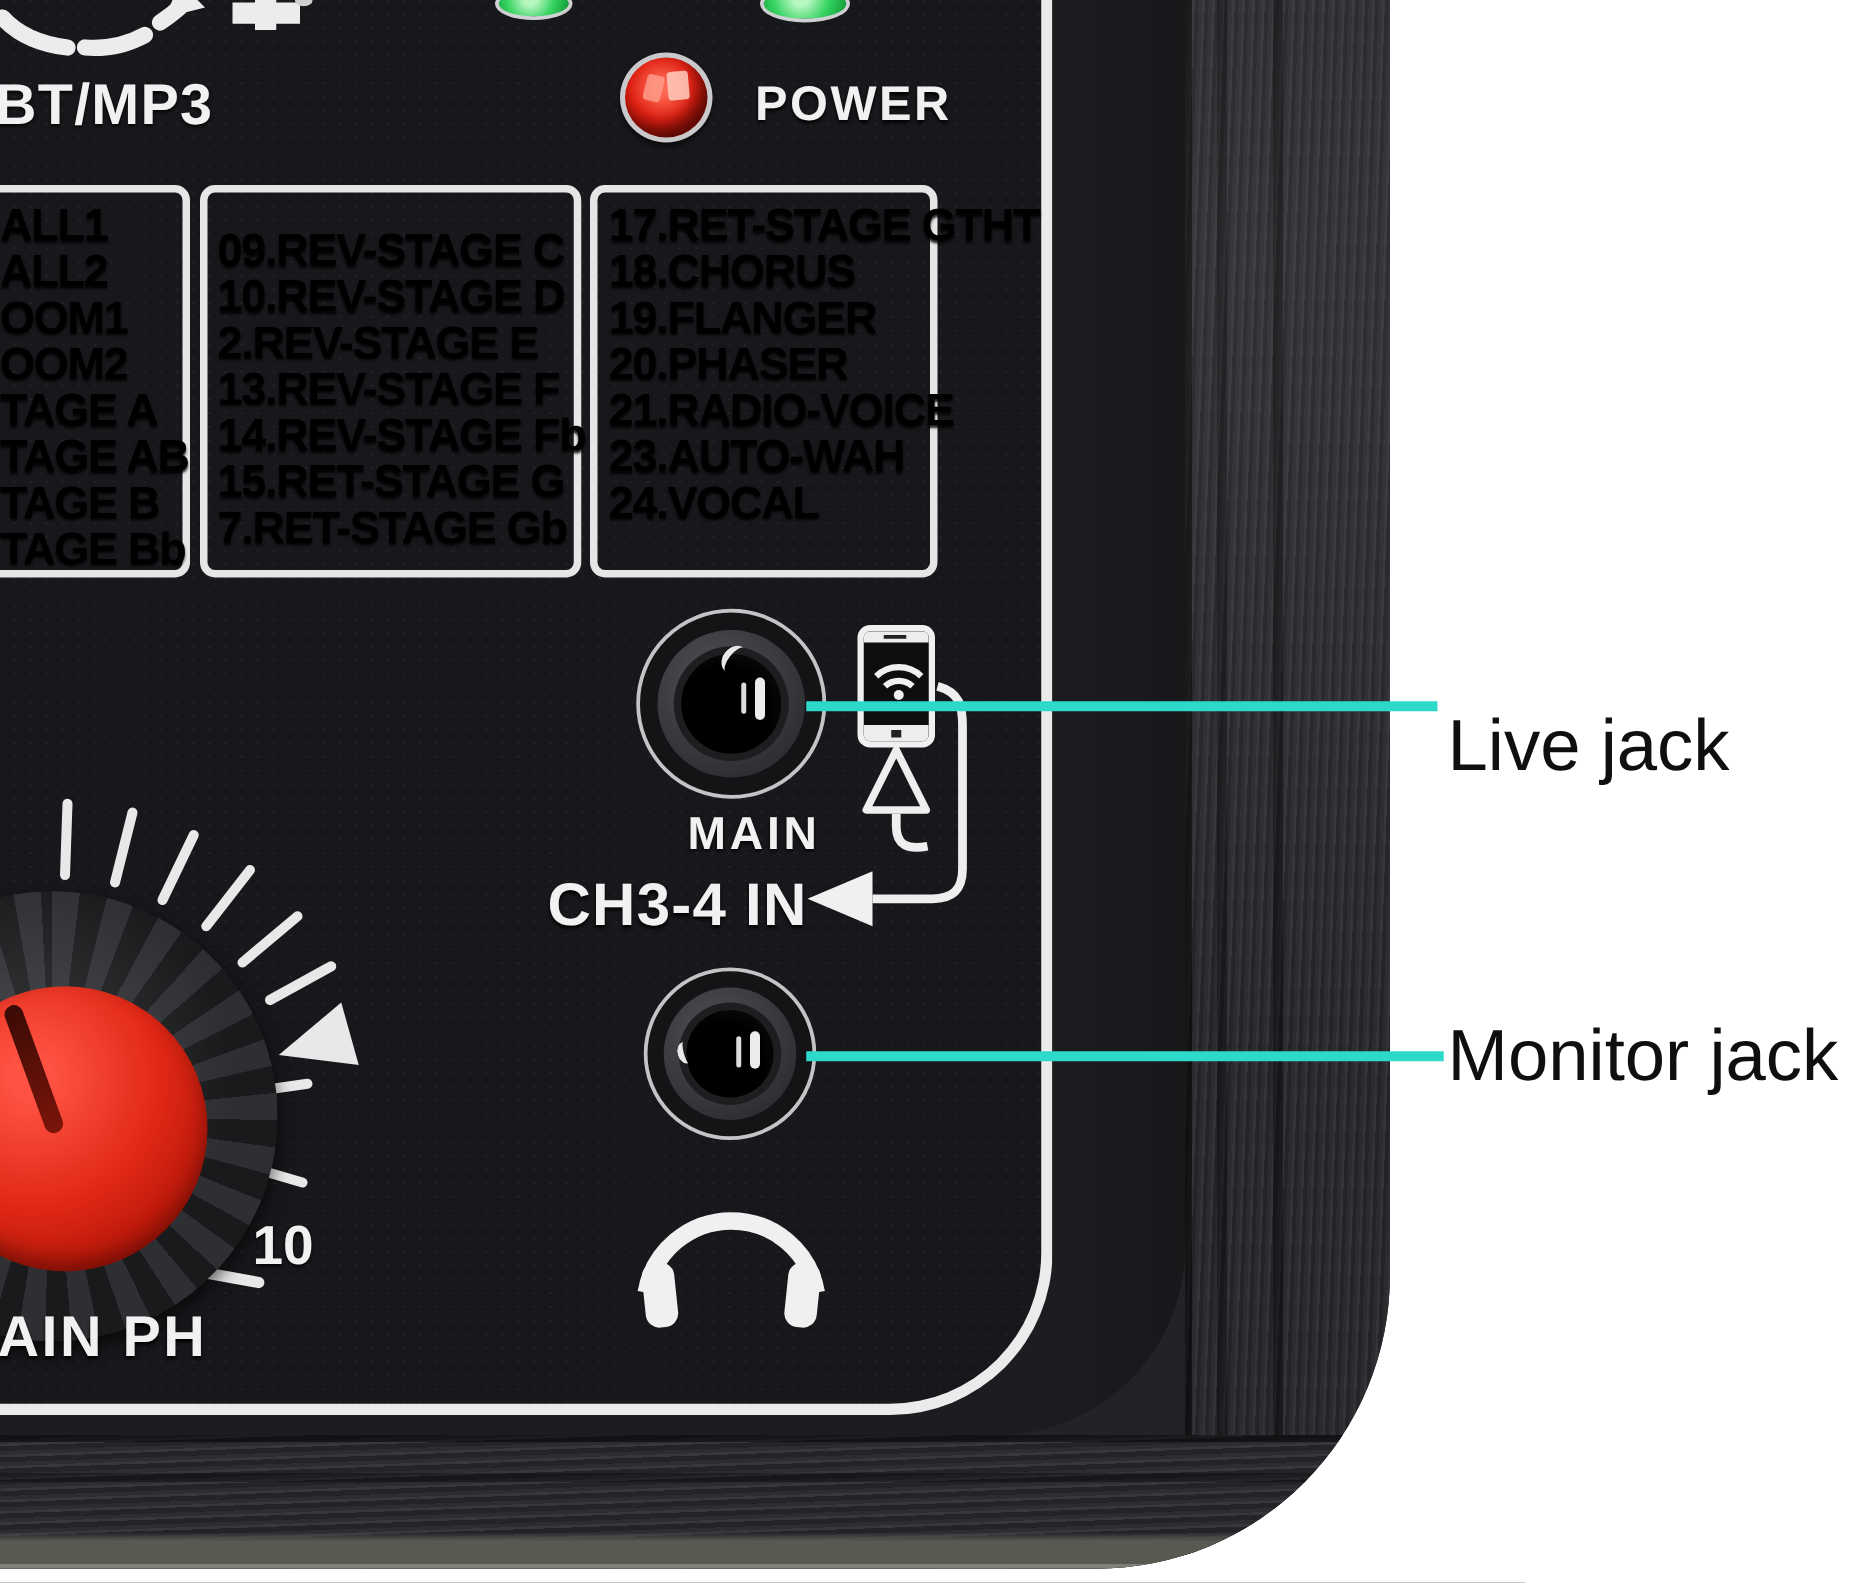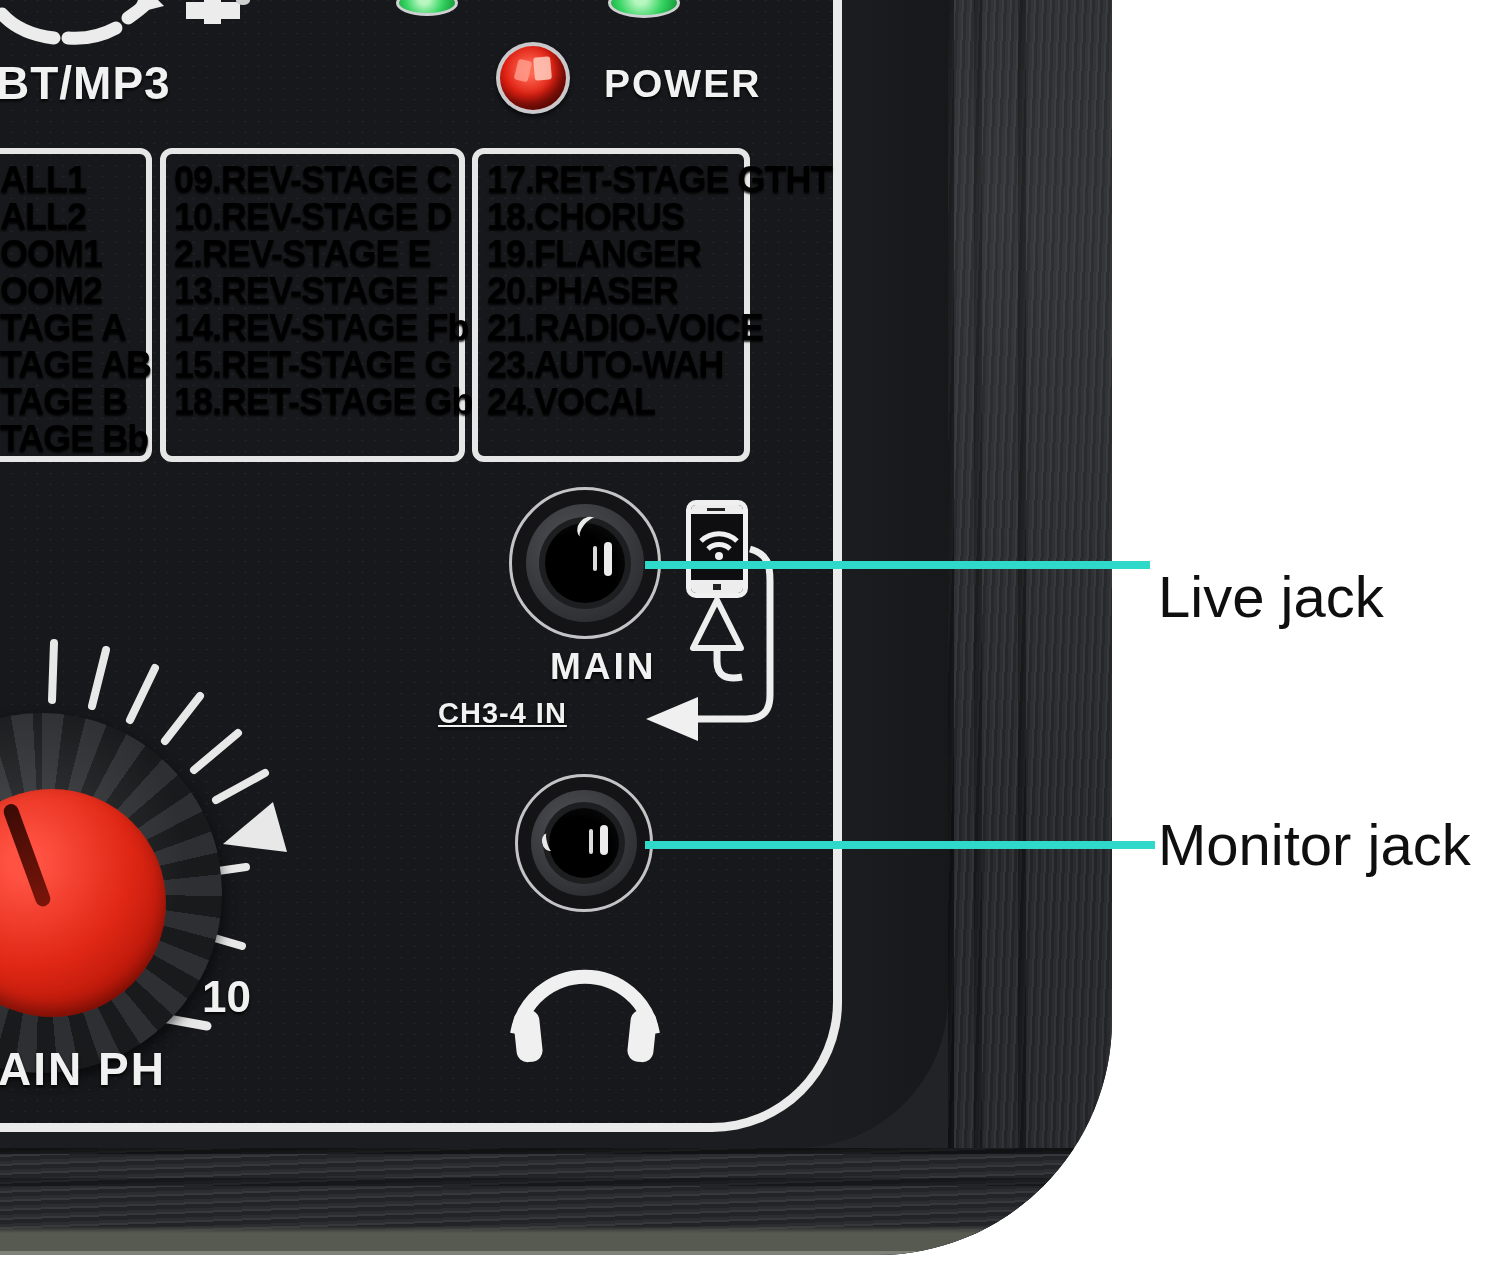--- a/index.html
+++ b/index.html
@@ -52,21 +52,21 @@
   #power-led .g1{ left:16px; top:14px; width:14px; height:21px; background:#ff9f8d; opacity:.8; transform:rotate(14deg); }
   #power-led .g2{ left:34px; top:11px; width:17px; height:23px; background:#ffcdbd; opacity:.85; transform:rotate(-5deg); }
 
   
   .fx-box{ border:6px solid #e6e6e6; border-radius:12px; top:148px; height:314px; }
   #fx-box-1{ left:-80px; width:232px; }
   #fx-box-2{ left:160px; width:305px; }
   #fx-box-3{ left:472px; width:278px; }
   .fx-col{ position:absolute; inset:0; padding-top:7px; }
   #fx-box-1 .fx-col{ padding-left:74px; }
-  #fx-box-2 .fx-col{ padding-left:8px; }
+  #fx-box-2 .fx-col{ padding-left:8px;margin-top:20px; }
   #fx-box-3 .fx-col{ padding-left:9px; }
   .fx-row{ font-size:36px; font-weight:bold; color:#000000; line-height:37px;
      letter-spacing:-1px; white-space:nowrap; text-shadow:0 2px 2px rgba(0,0,0,.85); }
 
   
   .jack-ring{ border-radius:50%; border:3px solid #c4c4c6; background:#141416; }
   .jack-mid{ position:absolute; border-radius:50%;
      background:radial-gradient(circle at 40% 35%, #515257, #2e2f32 75%); }
   .jack-dark{ position:absolute; border-radius:50%; background:#1d1e20; }
   .jack-hole{ position:absolute; border-radius:50%;
@@ -83,21 +83,21 @@
   #main-jack .jack-hl-arc{ left:66px; top:26px; }
   #main-jack .jack-hl-bar{ left:92px; top:52px; }
   #monitor-jack{ left:515px; top:774px; width:138px; height:138px; }
   #monitor-jack .jack-mid{ inset:13px; }
   #monitor-jack .jack-dark{ inset:25px; }
   #monitor-jack .jack-hole{ inset:31px; }
   #monitor-jack .jack-hl-arc{ left:24px; top:56px; width:14px; height:18px; transform:rotate(-15deg); }
   #monitor-jack .jack-hl-bar{ left:82px; top:48px; height:30px; }
 
   #main-label{ left:550px; top:646px; font-size:37px; letter-spacing:3px; }
-  #ch34-label{ left:438px; top:697px; font-size:29px; letter-spacing:1px;text-decoration:underline; }
+  #ch34-label{ left:438px; top:697px; font-size:48px; letter-spacing:1px; }
 
   
   #phone-icon{ left:686px; top:500px; width:62px; height:98px; border:5px solid #f0f0f0;
      border-radius:10px; background:#0e0e10; overflow:hidden; }
   #phone-icon .top{ position:absolute; left:0; top:0; width:100%; height:9px; background:#ededed; }
   #phone-icon .top i{ position:absolute; left:16px; top:3px; width:18px; height:3px; background:#222; }
   #phone-icon .bottom{ position:absolute; left:0; bottom:0; width:100%; height:13px; background:#ededed; }
   #phone-icon .bottom i{ position:absolute; left:22px; top:4px; width:8px; height:6px; background:#222; }
 
   
@@ -174,21 +174,21 @@
       </div>
   </div>
   <div class="abs fx-box" id="fx-box-2">
     <div class="fx-col">
         <div class="fx-row">09.REV-STAGE C</div>
         <div class="fx-row">10.REV-STAGE D</div>
         <div class="fx-row">2.REV-STAGE E</div>
         <div class="fx-row">13.REV-STAGE F</div>
         <div class="fx-row">14.REV-STAGE Fb</div>
         <div class="fx-row">15.RET-STAGE G</div>
-        <div class="fx-row">18.RET-STAGE Gb</div>
+        <div class="fx-row">7.RET-STAGE Gb</div>
       </div>
   </div>
   <div class="abs fx-box" id="fx-box-3">
     <div class="fx-col">
         <div class="fx-row">17.RET-STAGE GTHT</div>
         <div class="fx-row">18.CHORUS</div>
         <div class="fx-row">19.FLANGER</div>
         <div class="fx-row">20.PHASER</div>
         <div class="fx-row">21.RADIO-VOICE</div>
         <div class="fx-row">23.AUTO-WAH</div>

